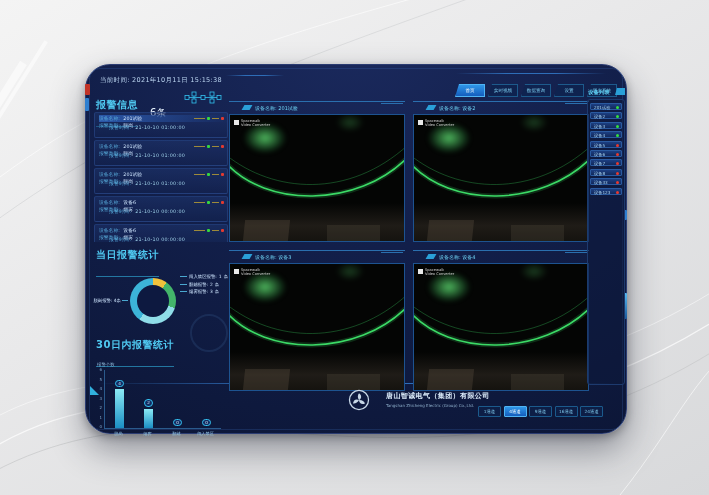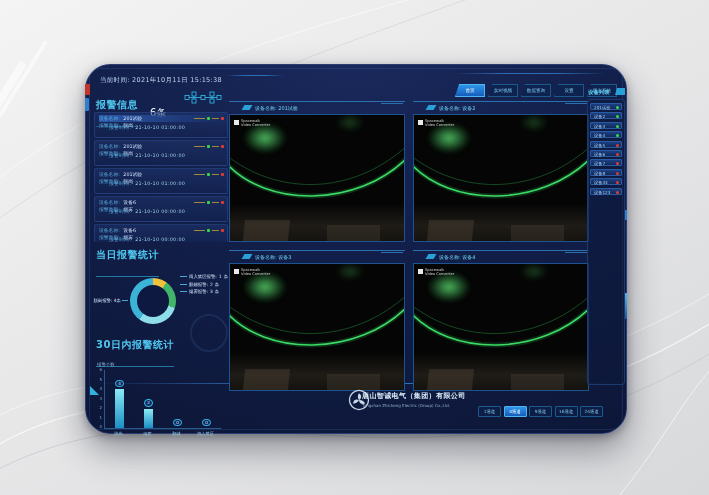--- a/index.html
+++ b/index.html
@@ -109,21 +109,21 @@
     border:1px solid #1d3a6e;border-radius:3px;background:rgba(12,24,58,.5);padding:3px 2px;}
   .dev-item{position:relative;height:7px;line-height:7px;margin-bottom:2.4px;border-radius:1px;
     background:linear-gradient(180deg,#1c3f82,#12295c);border:0.5px solid #2a5aa0;
     font-size:4.2px;color:#a8d4f0;padding-left:3px;box-sizing:border-box;cursor:pointer;white-space:nowrap;}
   .dot{position:absolute;right:2px;top:2px;width:3px;height:3px;border-radius:50%;}
   .dev-item.online .dot{background:#35e03f;}
   .dev-item.offline .dot{background:#e8392e;}
   
   .footer-line{left:10px;top:318px;width:520px;}
   .logo{position:absolute;left:262px;top:324px;width:22px;height:22px;}
-  .company{position:absolute;left:276px;top:326px;}
+  .company{position:absolute;left:300px;top:326px;}
   .company .cn{font-size:7px;font-weight:bold;color:#dcecfa;letter-spacing:.4px;white-space:nowrap;}
   .company .en{font-size:4px;color:#8fb0cc;margin-top:1.5px;white-space:nowrap;}
   .channels{position:absolute;left:392px;top:341px;display:flex;gap:2.5px;}
   .ch-btn{width:21px;height:9px;line-height:9px;text-align:center;font-size:4.3px;color:#7fc8ea;
     background:#0d1e46;border:1px solid #1b5a8c;border-radius:1px;cursor:pointer;}
   .ch-btn.active{background:linear-gradient(180deg,#2f96e8,#145dbd);color:#fff;border-color:#4fb4f4;}
 </style>
 </head>
 <body>
 

